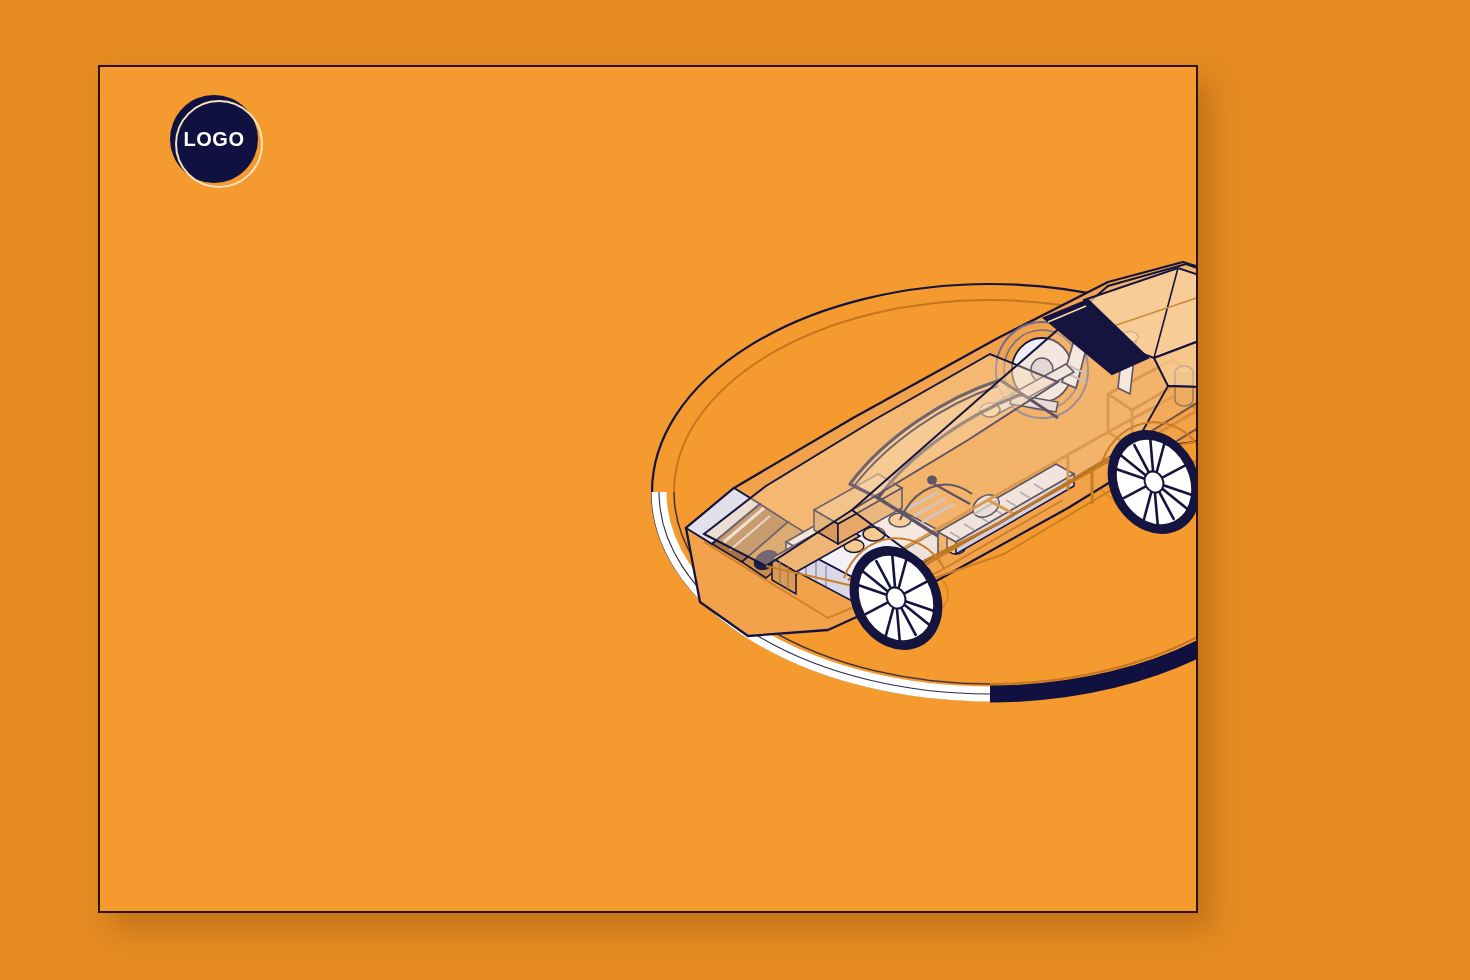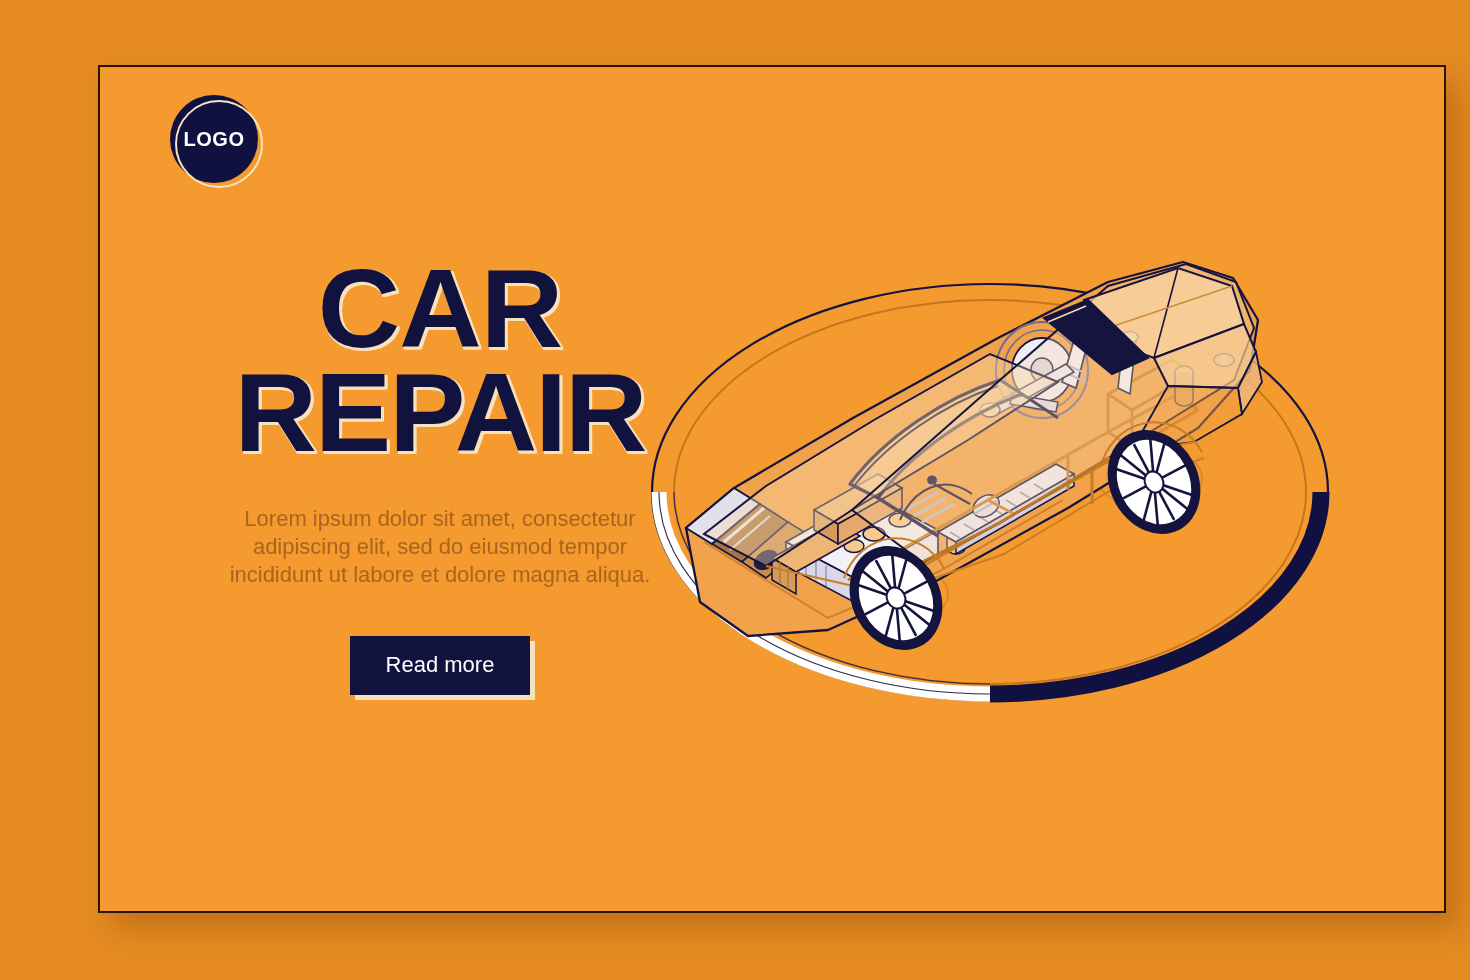--- a/index.html
+++ b/index.html
@@ -20,21 +20,21 @@
     position: absolute;
     inset: 0;
     background: #E58B22;
   }
 
   
   #card {
     position: absolute;
     left: 98px;
     top: 65px;
-    width: 1348px;
+    width: 1100px;
     height: 848px;
     background: #F59A2E;
     border: 2px solid #2B1206;
     box-sizing: border-box;
     box-shadow: 14px 16px 26px rgba(120, 60, 0, 0.30);
     overflow: hidden;
   }
 
   
   #header {
@@ -190,34 +190,20 @@
       <div id="logo">
         <div class="disc">
           <span>LOGO</span>
         </div>
         <div class="ring"></div>
       </div>
 
 
     </div>
 
-    <div id="hero-left">
-
-      <h1 id="headline">
-        <span class="line line-1">CAR</span>
-        <span class="line line-2">REPAIR</span>
-      </h1>
-
-      <p id="subtext">Lorem ipsum dolor sit amet, consectetur adipiscing elit, sed do eiusmod tempor incididunt ut labore et dolore magna aliqua.</p>
-
-      <div id="cta-wrap">
-        <button id="read-more">Read more</button>
-      </div>
-
-    </div>
 
     <div id="illustration">
       <svg width="710" height="500" viewBox="0 0 710 500" xmlns="http://www.w3.org/2000/svg">
         <defs>
           <clipPath id="platClip">
             <ellipse cx="352" cy="250" rx="338" ry="208"></ellipse>
           </clipPath>
           <clipPath id="arcDarkClip">
             <rect x="352" y="250" width="360" height="230"></rect>
           </clipPath>

